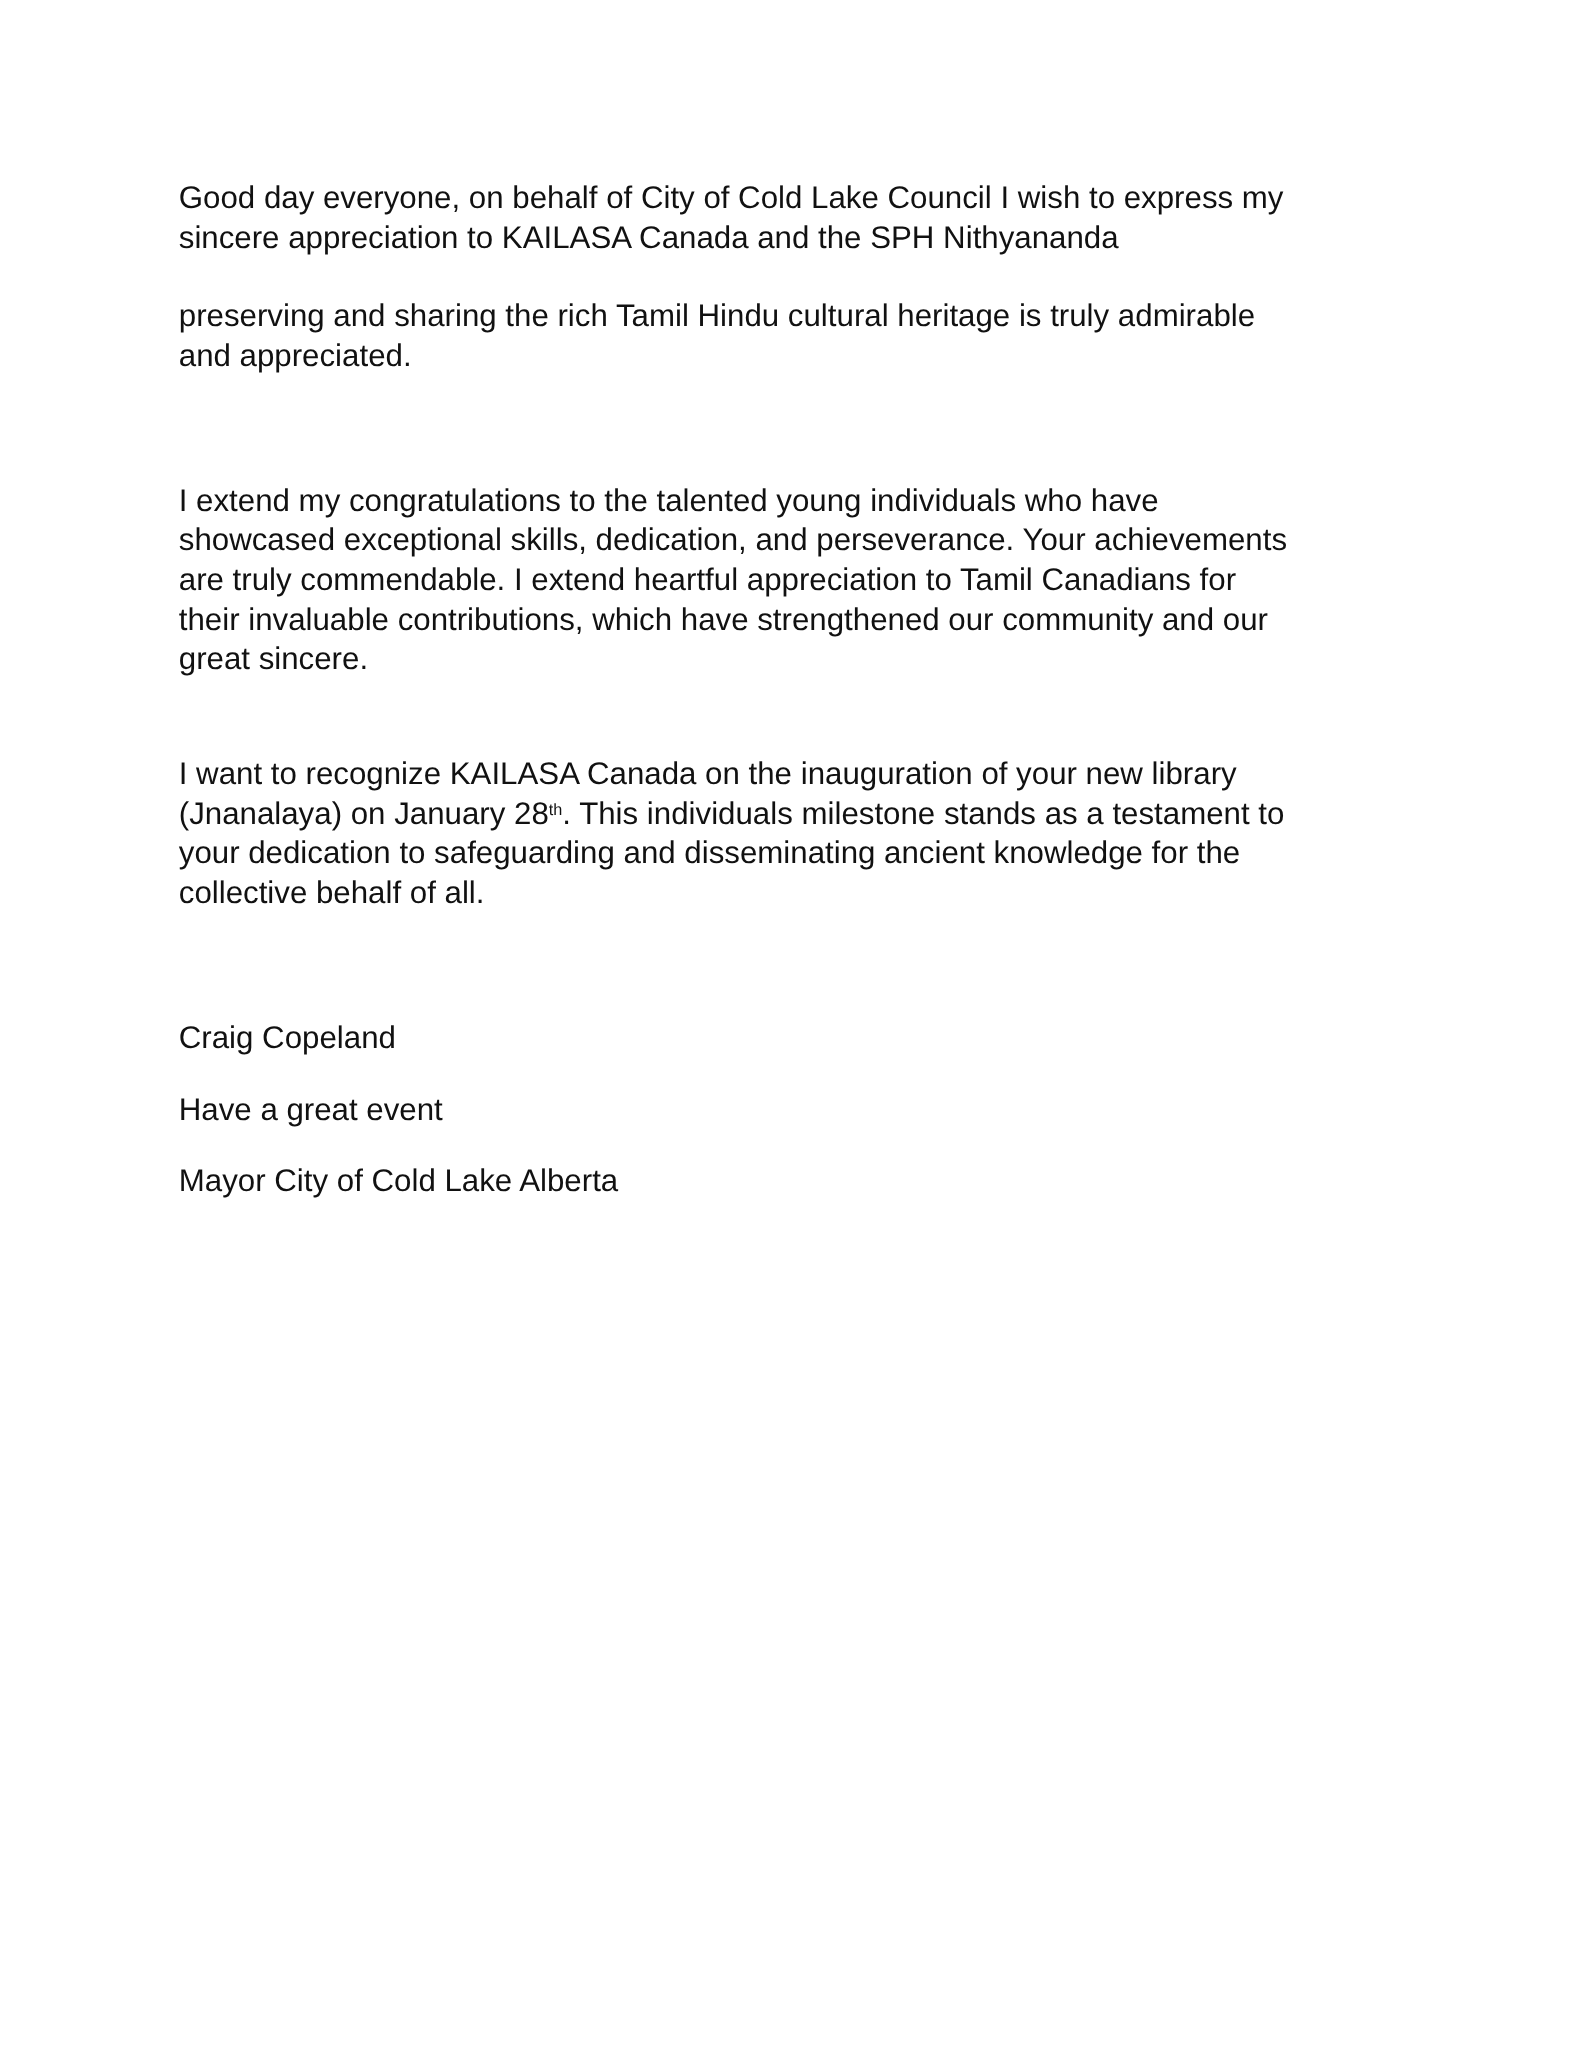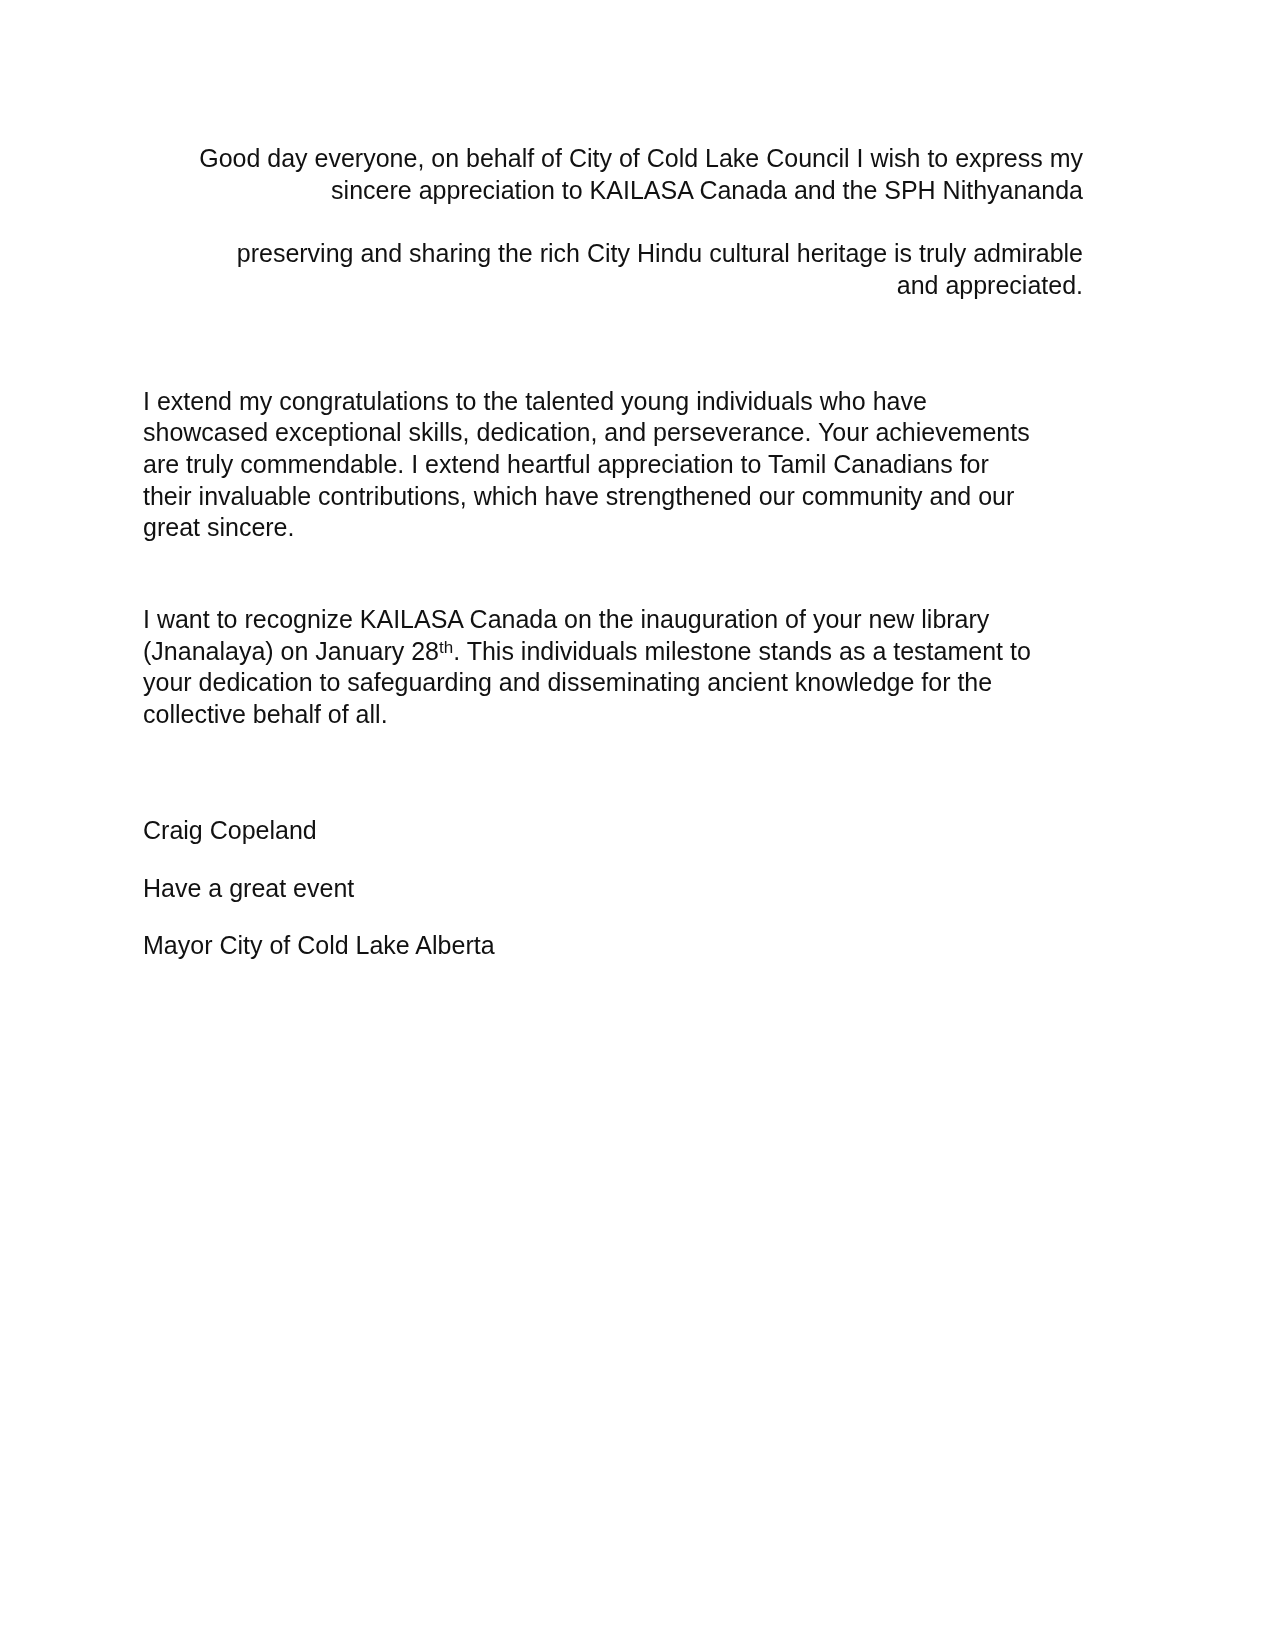--- a/index.html
+++ b/index.html
@@ -3,35 +3,35 @@
   <meta charset="utf-8">
   <style>
     html, body { margin: 0; padding: 0; background: #ffffff; }
     body { width: 1275px; height: 1650px; position: relative; overflow: hidden; }
     .page {
       position: absolute; left: 143px; top: 143px; width: 940px;
       font-family: "Liberation Sans", sans-serif;
       font-size: 25px; line-height: 31.7px; color: #111111;
     }
     .para { margin: 0; }
-    .p1 { margin-bottom: 84px; text-align: right; }
+    .p1 { margin-bottom: 84px; }
     .p2 { margin-bottom: 60px; }
     .p3 { margin-bottom: 84px; }
     .sig { margin: 0 0 26px 0; }
-    sup.ord { font-size: 17px; vertical-align: 7px; line-height: 0; }
+    sup.ord { font-size: 13px; vertical-align: 7px; line-height: 0; }
   </style>
 </head>
 <body>
 
 <div class="page">
   <p class="para p1">
     <span>Good day everyone, on behalf of City of Cold Lake Council I wish to express my</span><br>
     <span>sincere appreciation to KAILASA Canada and the SPH Nithyananda</span><br>
     <br>
-    <span>preserving and sharing the rich City Hindu cultural heritage is truly admirable</span><br>
+    <span>preserving and sharing the rich Tamil Hindu cultural heritage is truly admirable</span><br>
     <span>and appreciated.</span>
   </p>
   <p class="para p2">
     <span>I extend my congratulations to the talented young individuals who have</span><br>
     <span>showcased exceptional skills, dedication, and perseverance. Your achievements</span><br>
     <span>are truly commendable. I extend heartful appreciation to Tamil Canadians for</span><br>
     <span>their invaluable contributions, which have strengthened our community and our</span><br>
     <span>great sincere.</span>
   </p>
   <p class="para p3">

